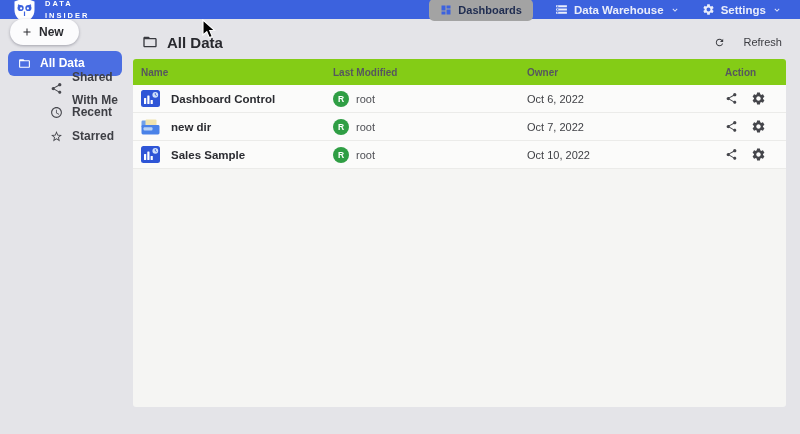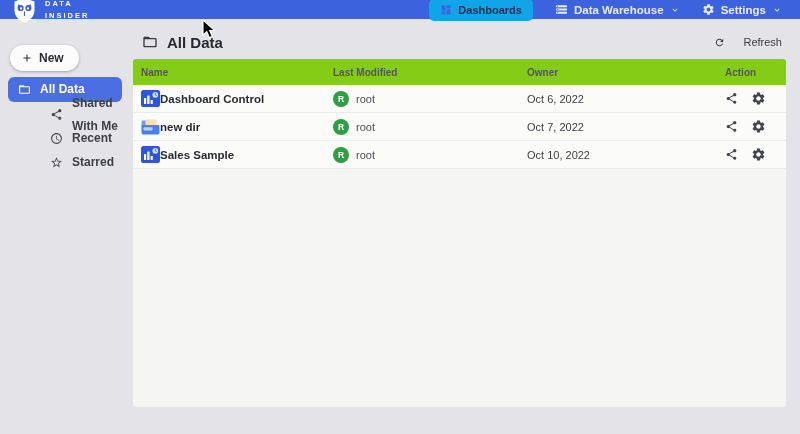--- a/index.html
+++ b/index.html
@@ -20,34 +20,34 @@
   }
   .logo { display:flex; align-items:center; gap:8px; }
   .logo-text { display:flex; flex-direction:column; justify-content:center; }
   .logo-text span {
     color:#fff; font-size:7.5px; font-weight:bold;
     letter-spacing:2px; line-height:1.5;
   }
   .top-right { display:flex; align-items:center; gap:22px; }
   .dash-btn {
     display:flex; align-items:center; gap:6px;
-    background:#0ea5e9; border:none; border-radius:5px;
+    background:#a3a3a3; border:none; border-radius:5px;
     padding:5px 11px; cursor:pointer;
     font-family:inherit; font-size:11px; font-weight:bold; color:#1f2c50;
   }
   .top-item {
     display:flex; align-items:center; gap:6px;
     color:#e9edfb; font-size:11.5px; font-weight:600; cursor:pointer;
   }
 
   
   .body-wrap { display:flex; height:398px; }
 
   
-  .sidebar { width:128px; flex:none; padding-top:26px; }
+  .sidebar { width:128px; flex:none; padding-top:0; }
   .new-btn {
     margin-left:10px;
     display:inline-flex; align-items:center; gap:6px;
     background:#fcfcfd; border:none; border-radius:15px;
     padding:6px 15px 6px 11px; cursor:pointer;
     box-shadow:0 1px 3px rgba(40,40,60,.35);
     font-family:inherit; font-size:12px; font-weight:bold; color:#2a2b30;
   }
   .nav { margin-top:6px; }
   .nav-item {
@@ -92,21 +92,21 @@
     align-items:center; padding-left:8px;
   }
   .thead {
     height:26px; background:#84cc16;
     font-size:10px; font-weight:bold; color:#56575e;
   }
   .trow {
     height:28px; background:#fbfbfa; border-bottom:1px solid #ebebe9;
     cursor:pointer;
   }
-  .cell-name { display:flex; align-items:center; 
+  .cell-name { display:flex; align-items:center; gap:11px;
     font-size:11.5px; font-weight:bold; color:#2b2c31;text-align:center; }
   .cell-owner { display:flex; align-items:center; gap:7px; }
   .avatar {
     width:16px; height:16px; border-radius:50%; background:#2f9e44;
     color:#fff; font-size:8.5px; font-weight:bold;
     display:flex; align-items:center; justify-content:center;
   }
   .owner-name { font-size:11px; color:#4f5055; }
   .cell-date { font-size:11px; color:#3e3f44; }
   .cell-action { display:flex; align-items:center; gap:13px; color:#45464b; }

